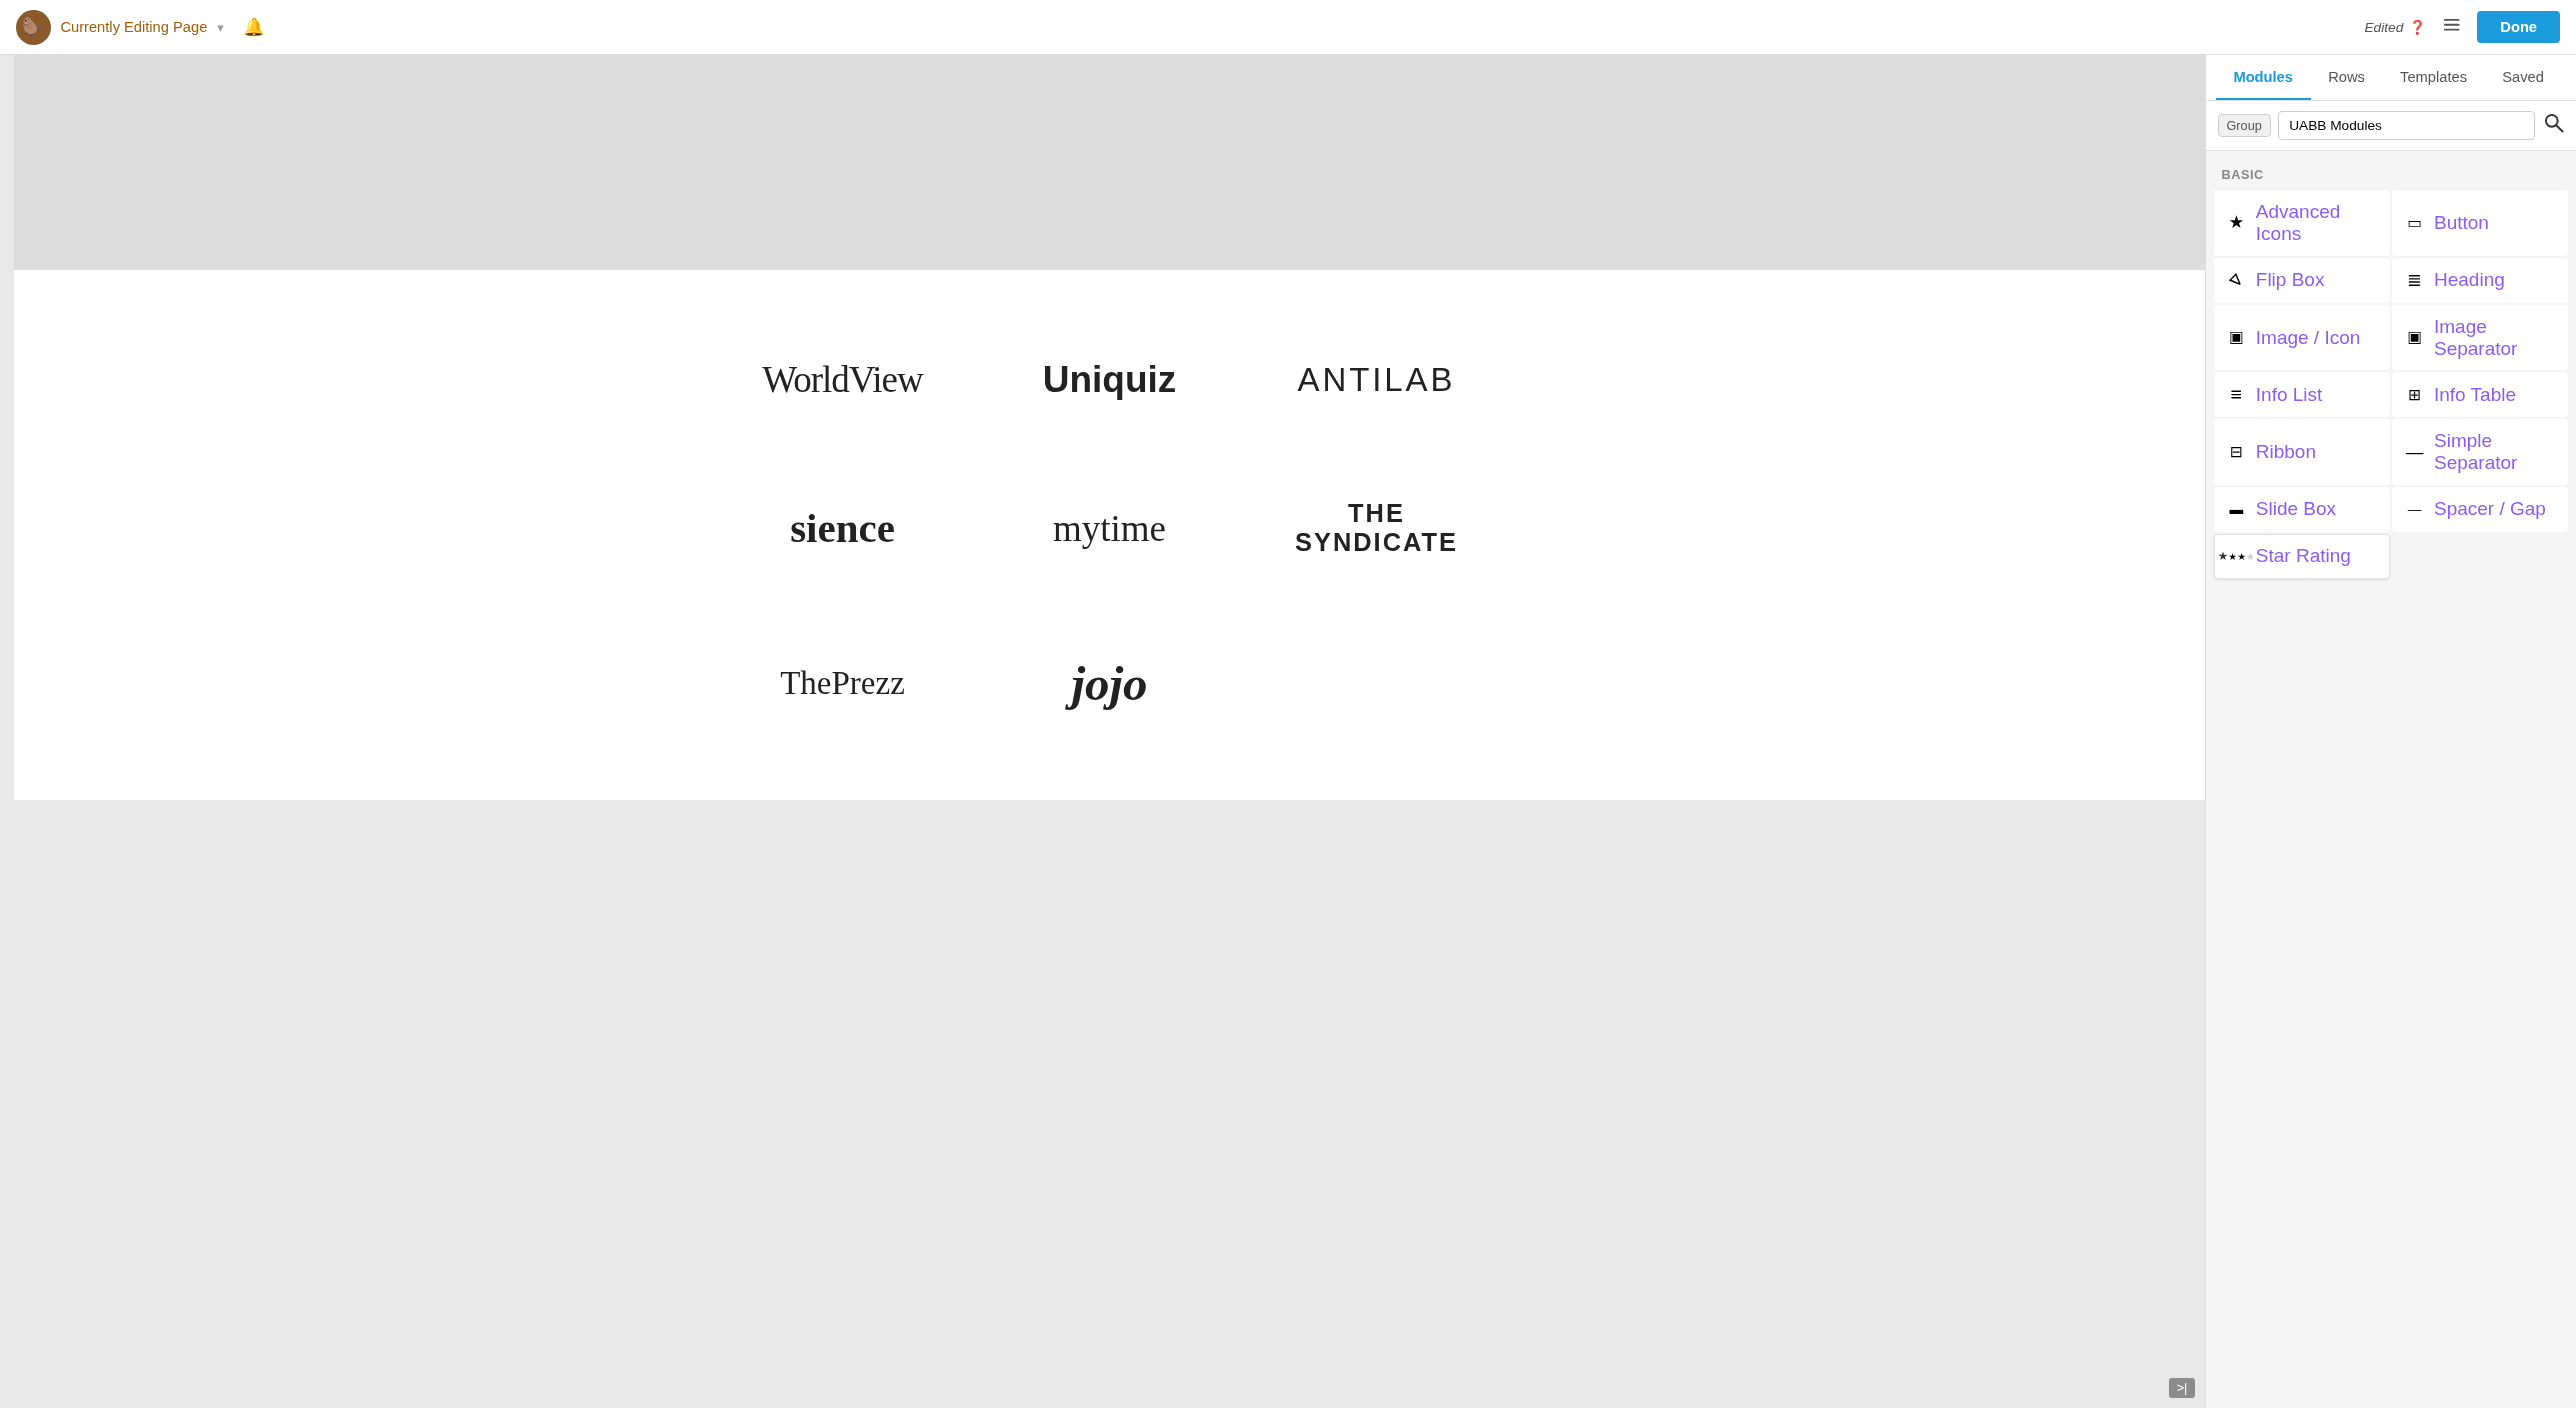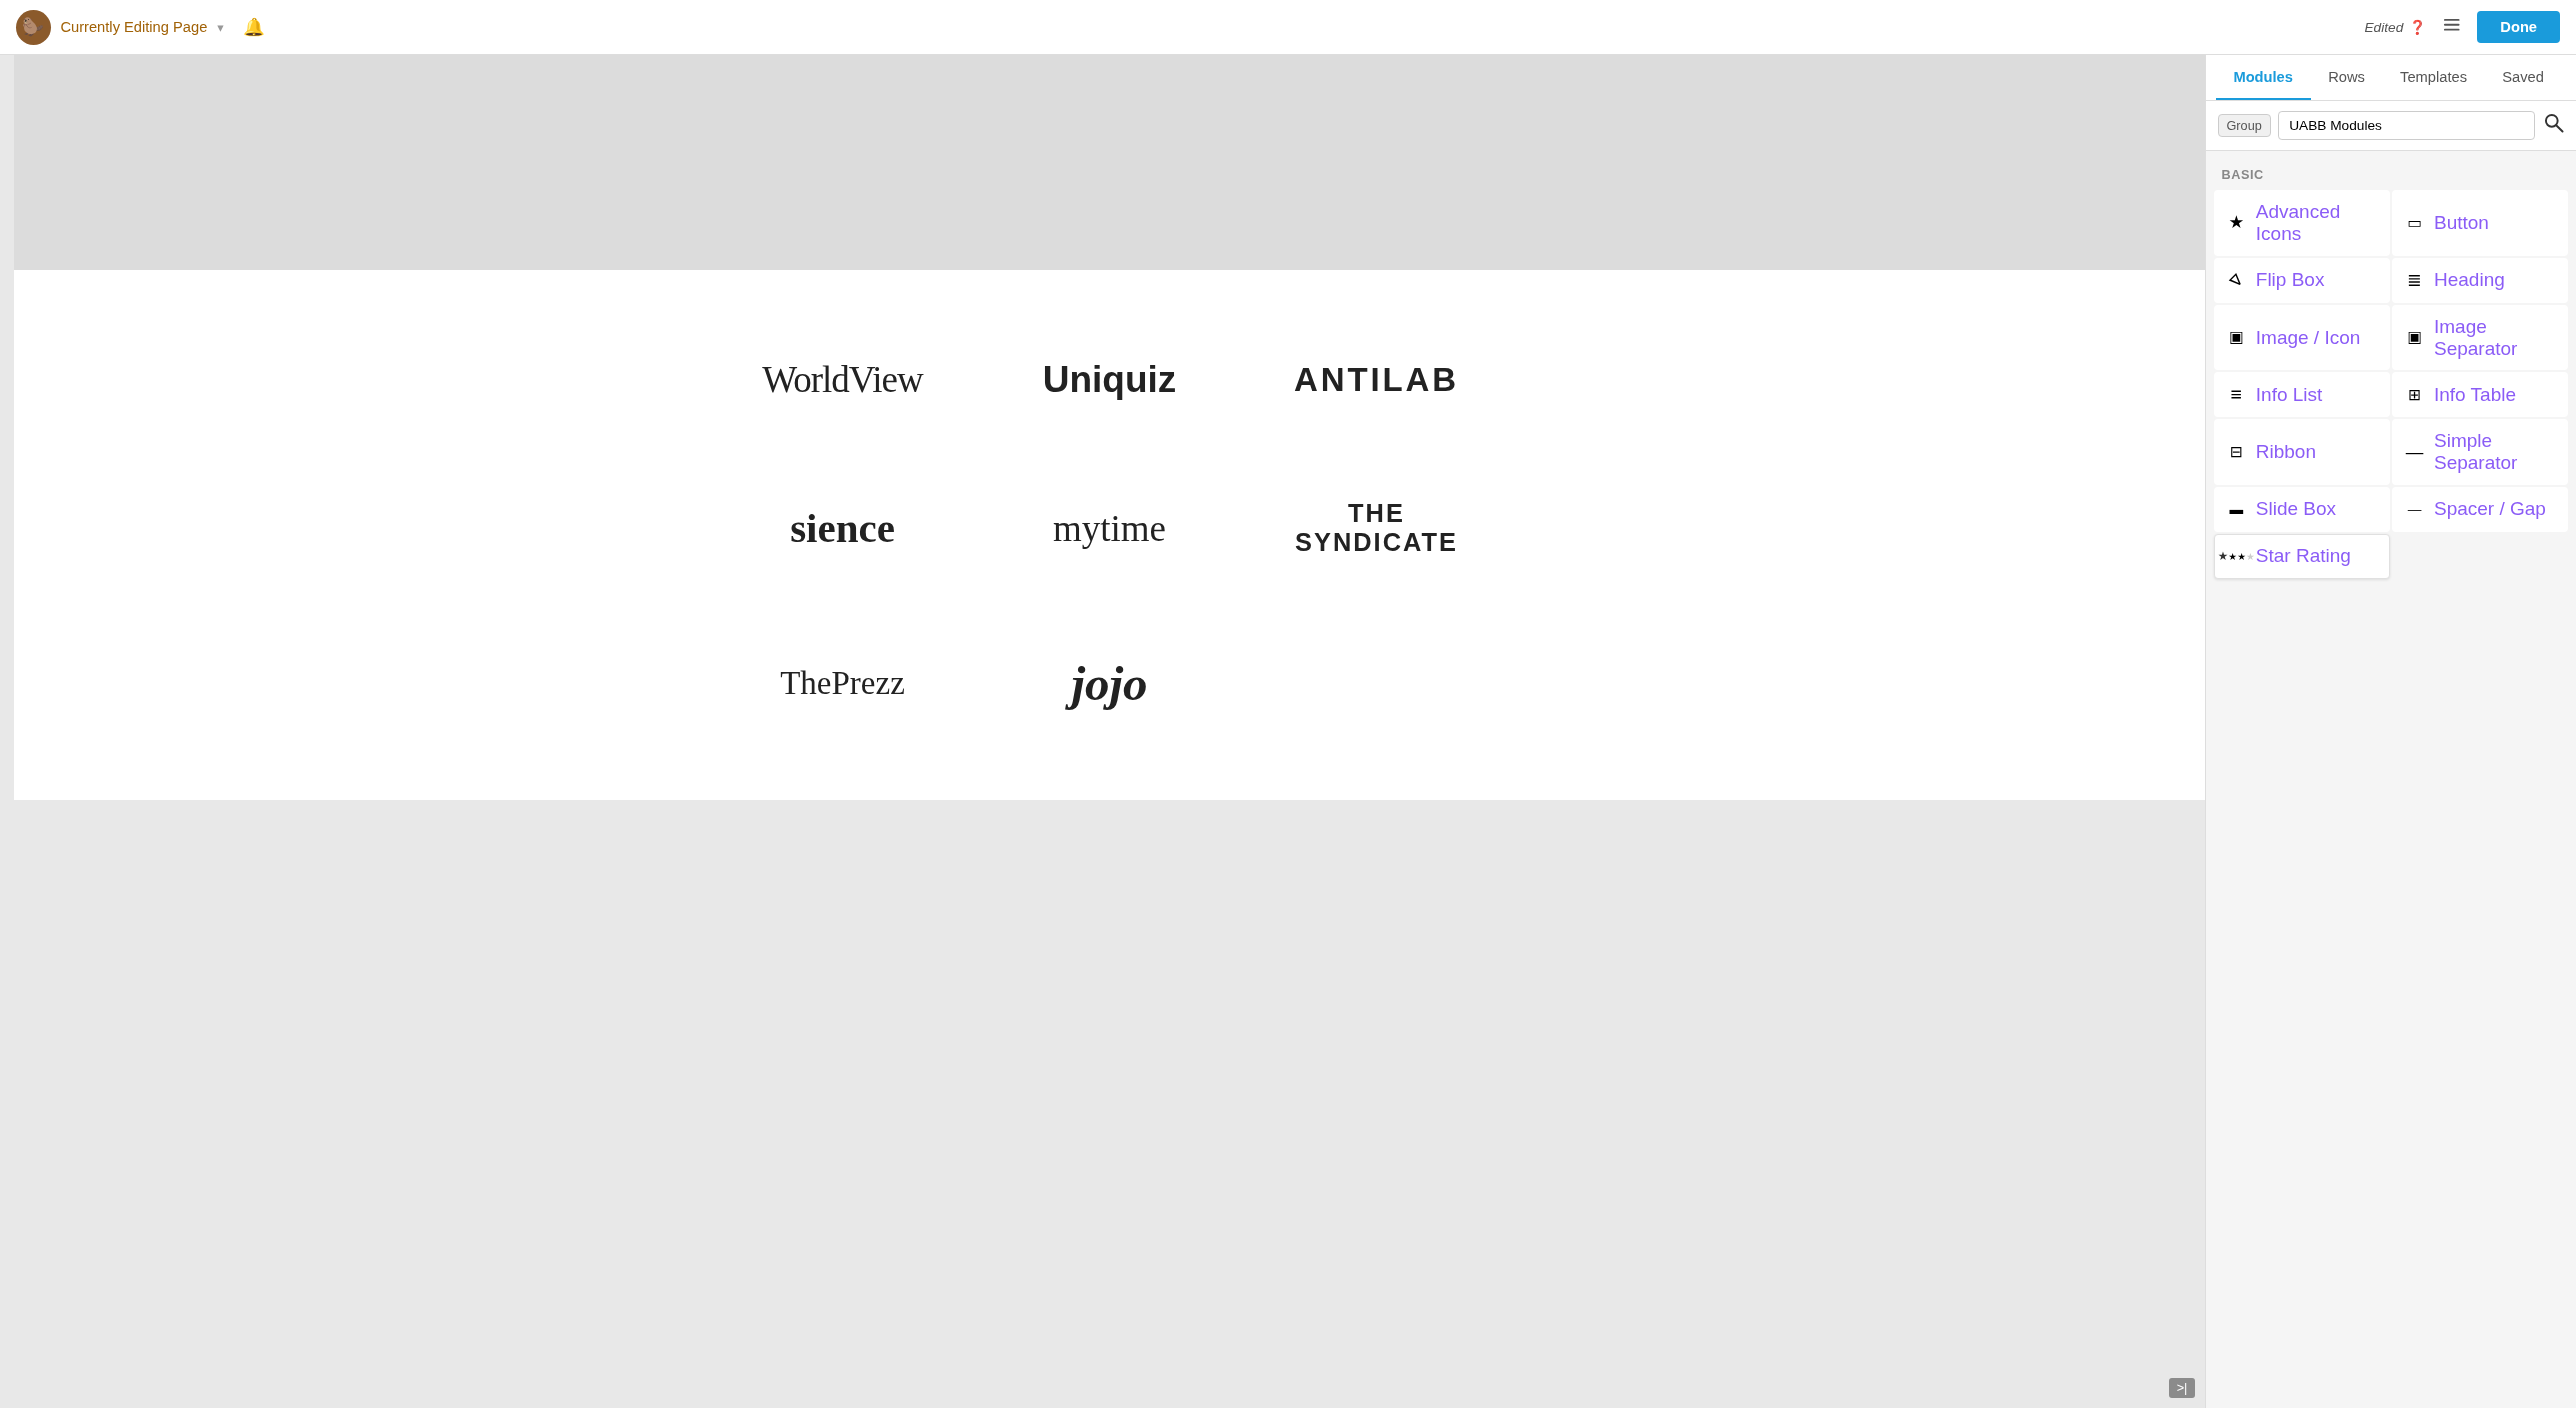--- a/index.html
+++ b/index.html
@@ -52,21 +52,21 @@
     }
     .logo-cell {
       display: flex; align-items: center; justify-content: center;
       padding: 49px 19.5px;
     }
     .logo-text {
       font-size: 37px; color: #222; text-align: center;
     }
     .logo-text.worldview { font-family: Georgia, serif; font-weight: 400; letter-spacing: -1px; }
     .logo-text.uniquiz { font-family: 'Arial Black', sans-serif; font-weight: 700; }
-    .logo-text.antilab { font-family: 'Arial Black', sans-serif; font-weight: 700; letter-spacing: 2.9px; font-size: 33px; }
+    .logo-text.antilab { font-family: 'Arial Black', sans-serif; font-weight: 400; letter-spacing: 2.9px; font-size: 33px; }
     .logo-text.sience { font-family: Georgia, serif; font-weight: 700; font-size: 41px; }
     .logo-text.mytime { font-family: Georgia, serif; font-weight: 400; font-size: 37px; }
     .logo-text.syndicate { font-family: 'Arial Black', sans-serif; font-weight: 700; letter-spacing: 2px; font-size: 25.4px; }
     .logo-text.avaco { font-family: 'Arial Black', sans-serif; font-weight: 700; font-size: 43px; }
     .logo-text.theprezz { font-family: Georgia, serif; font-weight: 400; font-size: 33px; }
     .logo-text.jojo { font-family: Georgia, serif; font-weight: 700; font-style: italic; font-size: 49px; }
     .canvas-wrapper { position: relative; width: 100%; flex: 1; overflow: hidden; }
 
     
     #sidebar {

